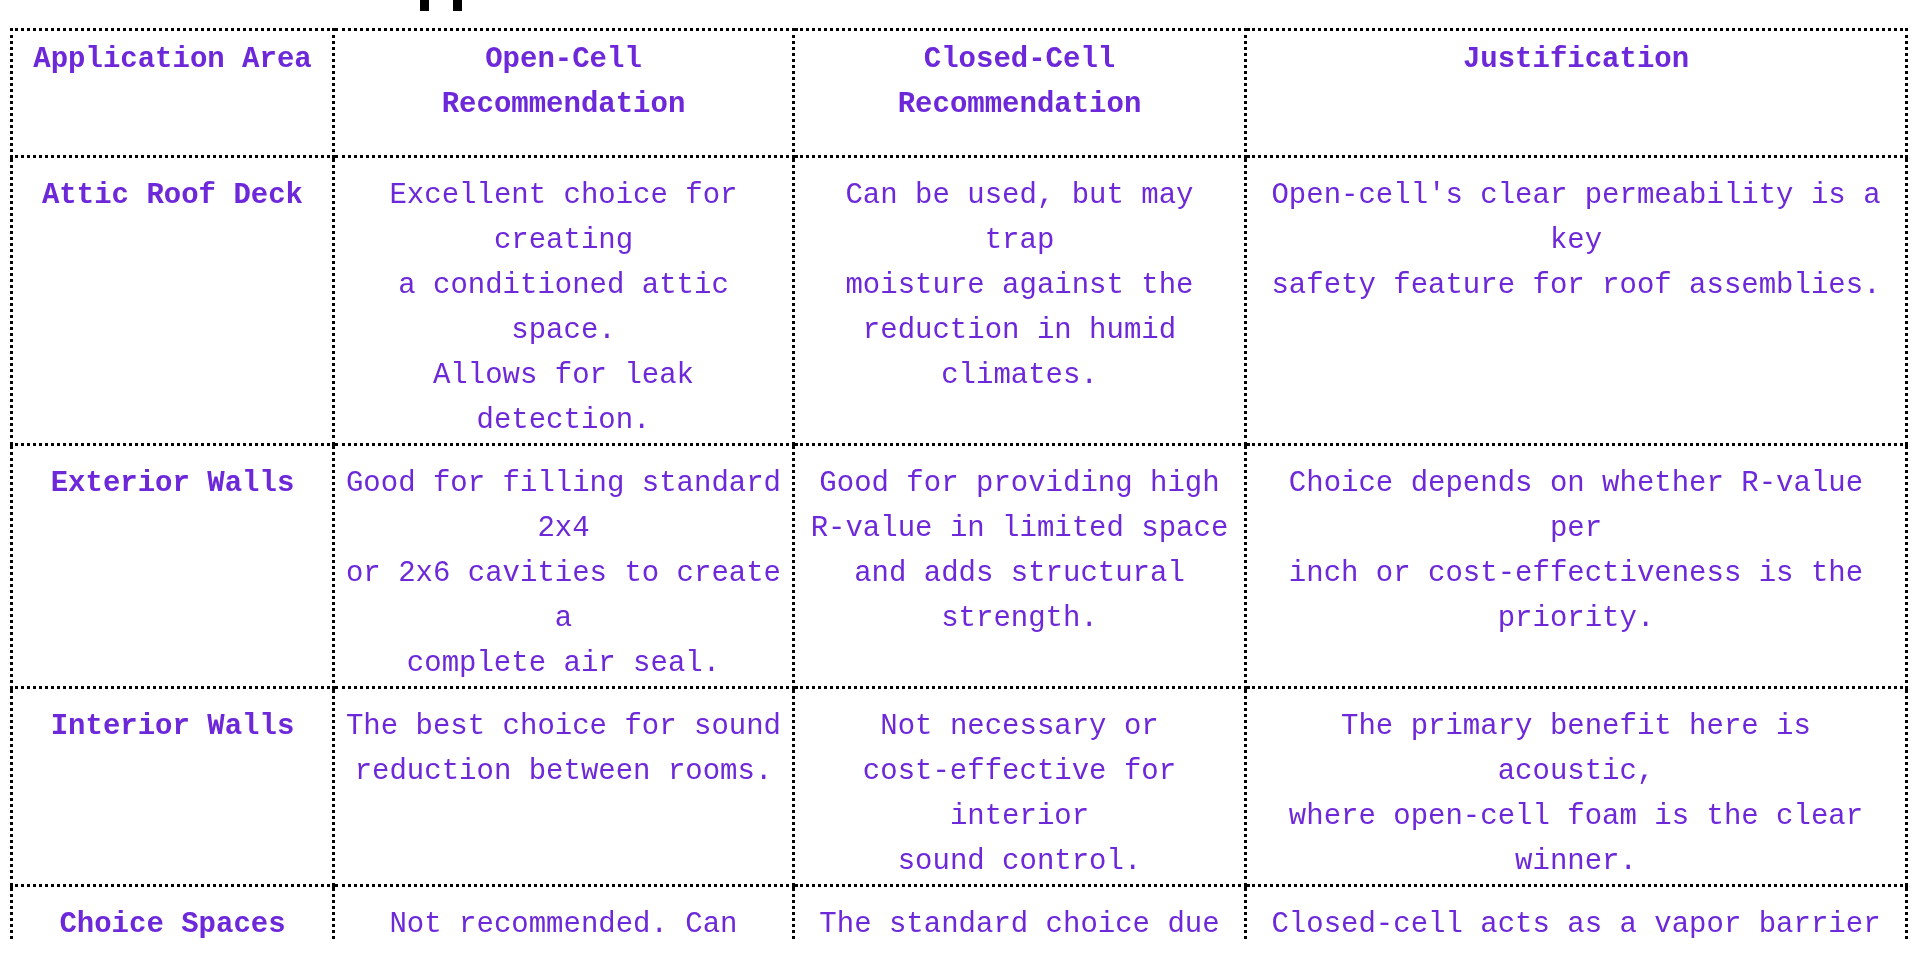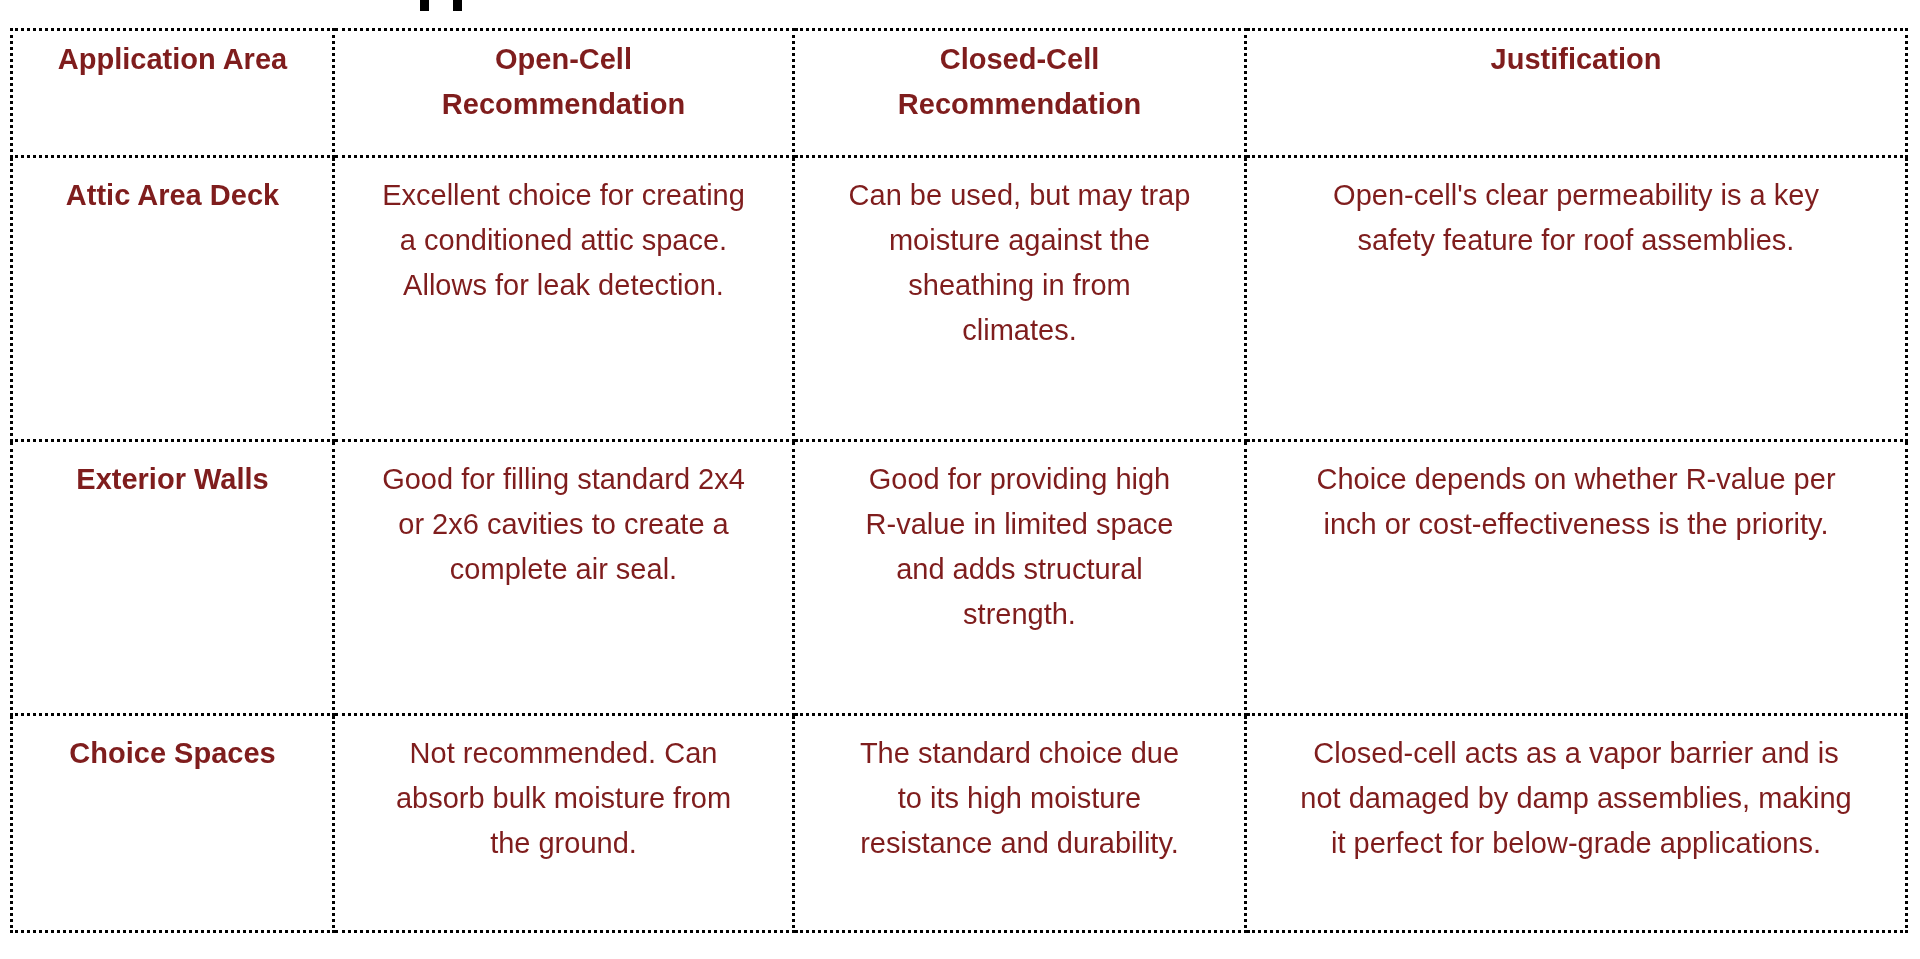--- a/index.html
+++ b/index.html
@@ -6,22 +6,22 @@
     margin: 0;
     padding: 0;
     background: #ffffff;
   }
   #page {
     position: relative;
     width: 1920px;
     height: 939px;
     background: #ffffff;
     overflow: hidden;
-    font-family: Liberation Sans, sans-serif;
-    color: #7f1d1d;
+    font-family: Liberation Mono, monospace;
+    color: #6d28d9;
   }
   
   #clipped-title {
     position: absolute;
     top: 0; left: 0;
     width: 100%; height: 12px;
   }
   .title-mark {
     position: absolute;
     top: 0;
@@ -97,42 +97,52 @@
         <th>Application Area</th>
         <th>Open-Cell
 Recommendation</th>
         <th>Closed-Cell
 Recommendation</th>
         <th>Justification</th>
       </tr>
     </thead>
     <tbody>
       <tr class="r-attic">
-        <th scope="row">Attic Area Deck</th>
+        <th scope="row">Attic Roof Deck</th>
         <td>Excellent choice for creating
 a conditioned attic space.
 Allows for leak detection.</td>
         <td>Can be used, but may trap
 moisture against the
-sheathing in from
+reduction in humid
 climates.</td>
         <td>Open-cell's clear permeability is a key
 safety feature for roof assemblies.</td>
       </tr>
       <tr class="r-exterior">
         <th scope="row">Exterior Walls</th>
         <td>Good for filling standard 2x4
 or 2x6 cavities to create a
 complete air seal.</td>
         <td>Good for providing high
 R-value in limited space
 and adds structural
 strength.</td>
         <td>Choice depends on whether R-value per
 inch or cost-effectiveness is the priority.</td>
+      </tr>
+      <tr class="r-interior">
+        <th scope="row">Interior Walls</th>
+        <td>The best choice for sound
+reduction between rooms.</td>
+        <td>Not necessary or
+cost-effective for interior
+sound control.</td>
+        <td>The primary benefit here is acoustic,
+where open-cell foam is the clear winner.</td>
       </tr>
       <tr class="r-crawl">
         <th scope="row">Choice Spaces</th>
         <td>Not recommended. Can
 absorb bulk moisture from
 the ground.</td>
         <td>The standard choice due
 to its high moisture
 resistance and durability.</td>
         <td>Closed-cell acts as a vapor barrier and is

